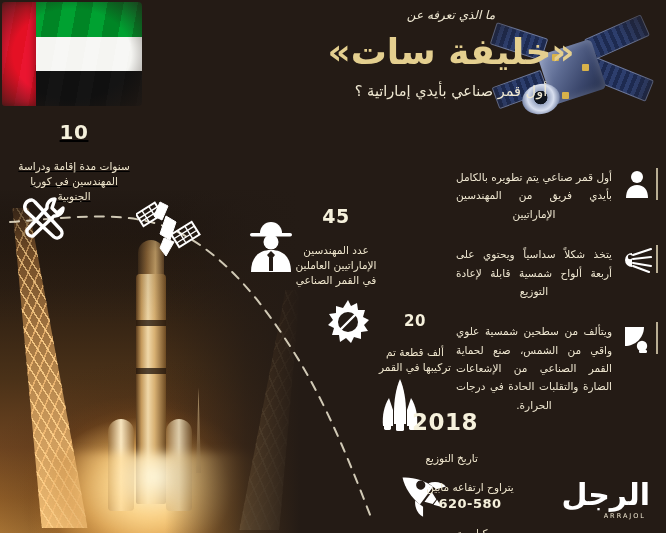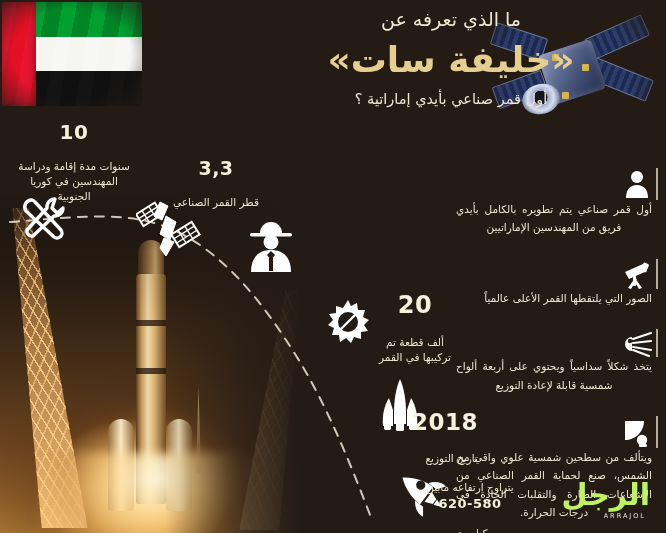--- a/index.html
+++ b/index.html
@@ -75,59 +75,59 @@
   .sp-p3{left:10px;top:24px;transform:rotate(18deg);width:52px;}
   .sp-p4{left:12px;top:72px;transform:rotate(-20deg);width:50px;}
   .sp-dish{position:absolute;left:40px;top:78px;width:38px;height:30px;border-radius:50%;
     background:radial-gradient(circle at 50% 45%,#11161f 0 26%,#9aa7c4 28%,#d8dfef 52%,#7a88aa 75%,#4a5578 100%);
     transform:rotate(-14deg);}
   .sp-gold{position:absolute;width:7px;height:7px;background:#d8b24a;border-radius:1px;}
   .sp-vign{position:absolute;inset:-10px;background:radial-gradient(ellipse at 50% 50%,rgba(36,27,21,0) 50%,rgba(36,27,21,.95) 100%);}
 
   
   .header{position:absolute;right:0;top:8px;width:430px;text-align:center;}
-  .h-sup{color:#efe8d2;font-size:19px;letter-spacing:.4px;}
+  .h-sup{color:#efe8d2;font-size:12px;letter-spacing:.4px;font-style:italic;}
   .h-main{color:#e4cf8f;font-size:36px;font-weight:bold;margin-top:9px;letter-spacing:.5px;}
   .h-sub{color:#efe8d2;font-size:14.5px;margin-top:11px;}
 
   
   .path{position:absolute;left:0;top:100px;width:470px;height:433px;pointer-events:none;}
 
   
   .stat{position:absolute;text-align:center;line-height:1.45;}
   .stat .num{color:#f6f1dc;font-weight:bold;letter-spacing:.5px;}
   .stat .cap{color:#efe6cd;font-size:10.5px;margin-top:12px;}
-  .stat.s10{left:18px;top:118px;width:112px;}
+  .stat.s10{left:18px;top:118px;width:112px;text-decoration:underline;}
   .stat.s10 .num{font-size:20px;}
   .stat.s33{left:170px;top:155px;width:92px;}
   .stat.s33 .num{font-size:19px;}
   .stat.s45{left:288px;top:203px;width:96px;}
   .stat.s45 .num{font-size:19px;}
   .stat.s20{left:372px;top:288px;width:86px;}
-  .stat.s20 .num{font-size:24px;}
+  .stat.s20 .num{font-size:15px;margin-top:23px;}
   .stat.s2018{left:398px;top:378px;width:80px;text-align:right;}
   .stat.s2018 .num{font-size:23px;margin-top:28px;}
   .stat.srk{left:424px;top:468px;width:92px;}
   .stat.srk .cap{font-size:10.5px;}
   .stat.srk .num{font-size:13px;}
 
   
   .picon{position:absolute;color:#fff;}
 
   
   .rlist{position:absolute;right:8px;top:168px;width:206px;}
-  .ritem{display:flex;flex-direction:column;align-items:flex-start;margin-bottom:22px;}
+  .ritem{display:flex;align-items:flex-start;margin-bottom:22px;}
   .ritem .ic{width:38px;min-width:38px;display:flex;justify-content:center;align-items:center;
     padding-top:2px;border-right:2px solid #b9ae94;height:auto;}
   .ritem .tx{color:#efe7d1;font-size:10.5px;line-height:1.75;text-align:justify;
     text-align-last:center;padding-left:4px;padding-right:6px;}
 
   
   .logo{position:absolute;right:14px;bottom:12px;width:118px;height:46px;}
-  .logo .lg-word{position:absolute;right:2px;top:2px;color:#bef264;font-size:30px;font-weight:bold;letter-spacing:-1px;text-align:right;}
+  .logo .lg-word{position:absolute;right:2px;top:2px;color:#ffffff;font-size:30px;font-weight:bold;letter-spacing:-1px;text-align:right;}
   .logo .lg-lat{position:absolute;right:6px;bottom:1px;color:#efe7d1;font-size:6.5px;letter-spacing:2px;}
 </style>
 </head>
 <body>
 
 <div id="root">
 
   <div class="photo">
     <div class="sky"></div>
     <div class="tower left"></div>
@@ -254,23 +254,23 @@
         <path d="M23 43 l6 0 -3 8z"></path>
       </g>
       <circle cx="26" cy="19" r="4.6" fill="#241b15"></circle>
     </svg>
   </div>
 
   <div class="stat s10">
     <div class="num">10</div>
     <div class="cap">سنوات مدة إقامة ودراسة المهندسين في كوريا الجنوبية</div>
   </div>
-  <div class="stat s33">
-    <div class="num">3,3</div>
-    <div class="cap">قطر القمر الصناعي</div>
+  <div class="stat s45">
+    <div class="num">45</div>
+    <div class="cap">عدد المهندسين الإماراتيين العاملين في القمر الصناعي</div>
   </div>
   <div class="stat s20">
     <div class="num">20</div>
     <div class="cap">ألف قطعة تم تركيبها في القمر</div>
   </div>
   <div class="stat s2018">
     <div class="num">2018</div>
     <div class="cap">تاريخ التوزيع</div>
   </div>
   <div class="stat srk">
@@ -284,34 +284,20 @@
     <div class="ritem">
       <div class="ic">
         <svg width="24" height="30" viewBox="0 0 24 30">
           <circle cx="12" cy="7" r="6" fill="#fff"></circle>
           <path d="M12 15 C 5 15, 1 20, 1 28 l22 0 C 23 20, 19 15, 12 15z" fill="#fff"></path>
         </svg>
       </div>
       <div class="tx">أول قمر صناعي يتم تطويره بالكامل بأيدي فريق من المهندسين الإماراتيين</div>
     </div>
 
-    <div class="ritem">
-      <div class="ic">
-        <svg width="28" height="28" viewBox="0 0 28 28">
-          <g fill="#fff">
-            <path d="M2 11 L20 3 l4 7 -18 8z"></path>
-            <rect x="19" y="2" width="6" height="9" rx="1.5" transform="rotate(24 22 6)"></rect>
-            <rect x="10" y="14" width="3" height="11" rx="1.2"></rect>
-            <path d="M5 27 l7 -10 2 1 -6 10z"></path>
-            <path d="M19 27 l-7 -10 -2 1 6 10z"></path>
-          </g>
-        </svg>
-      </div>
-      <div class="tx">الصور التي يلتقطها القمر الأعلى عالمياً</div>
-    </div>
 
     <div class="ritem">
       <div class="ic">
         <svg width="30" height="26" viewBox="0 0 30 26">
           <path d="M3 13 a7 7 0 0 1 7 -7 l0 14 a7 7 0 0 1 -7 -7z" fill="#fff"></path>
           <circle cx="8" cy="10" r="2.2" fill="#241b15"></circle>
           <g stroke="#fff" stroke-width="2.1" stroke-linecap="round">
             <line x1="11" y1="8" x2="29" y2="2"></line>
             <line x1="11" y1="12" x2="29" y2="10"></line>
             <line x1="11" y1="16" x2="29" y2="19"></line>

